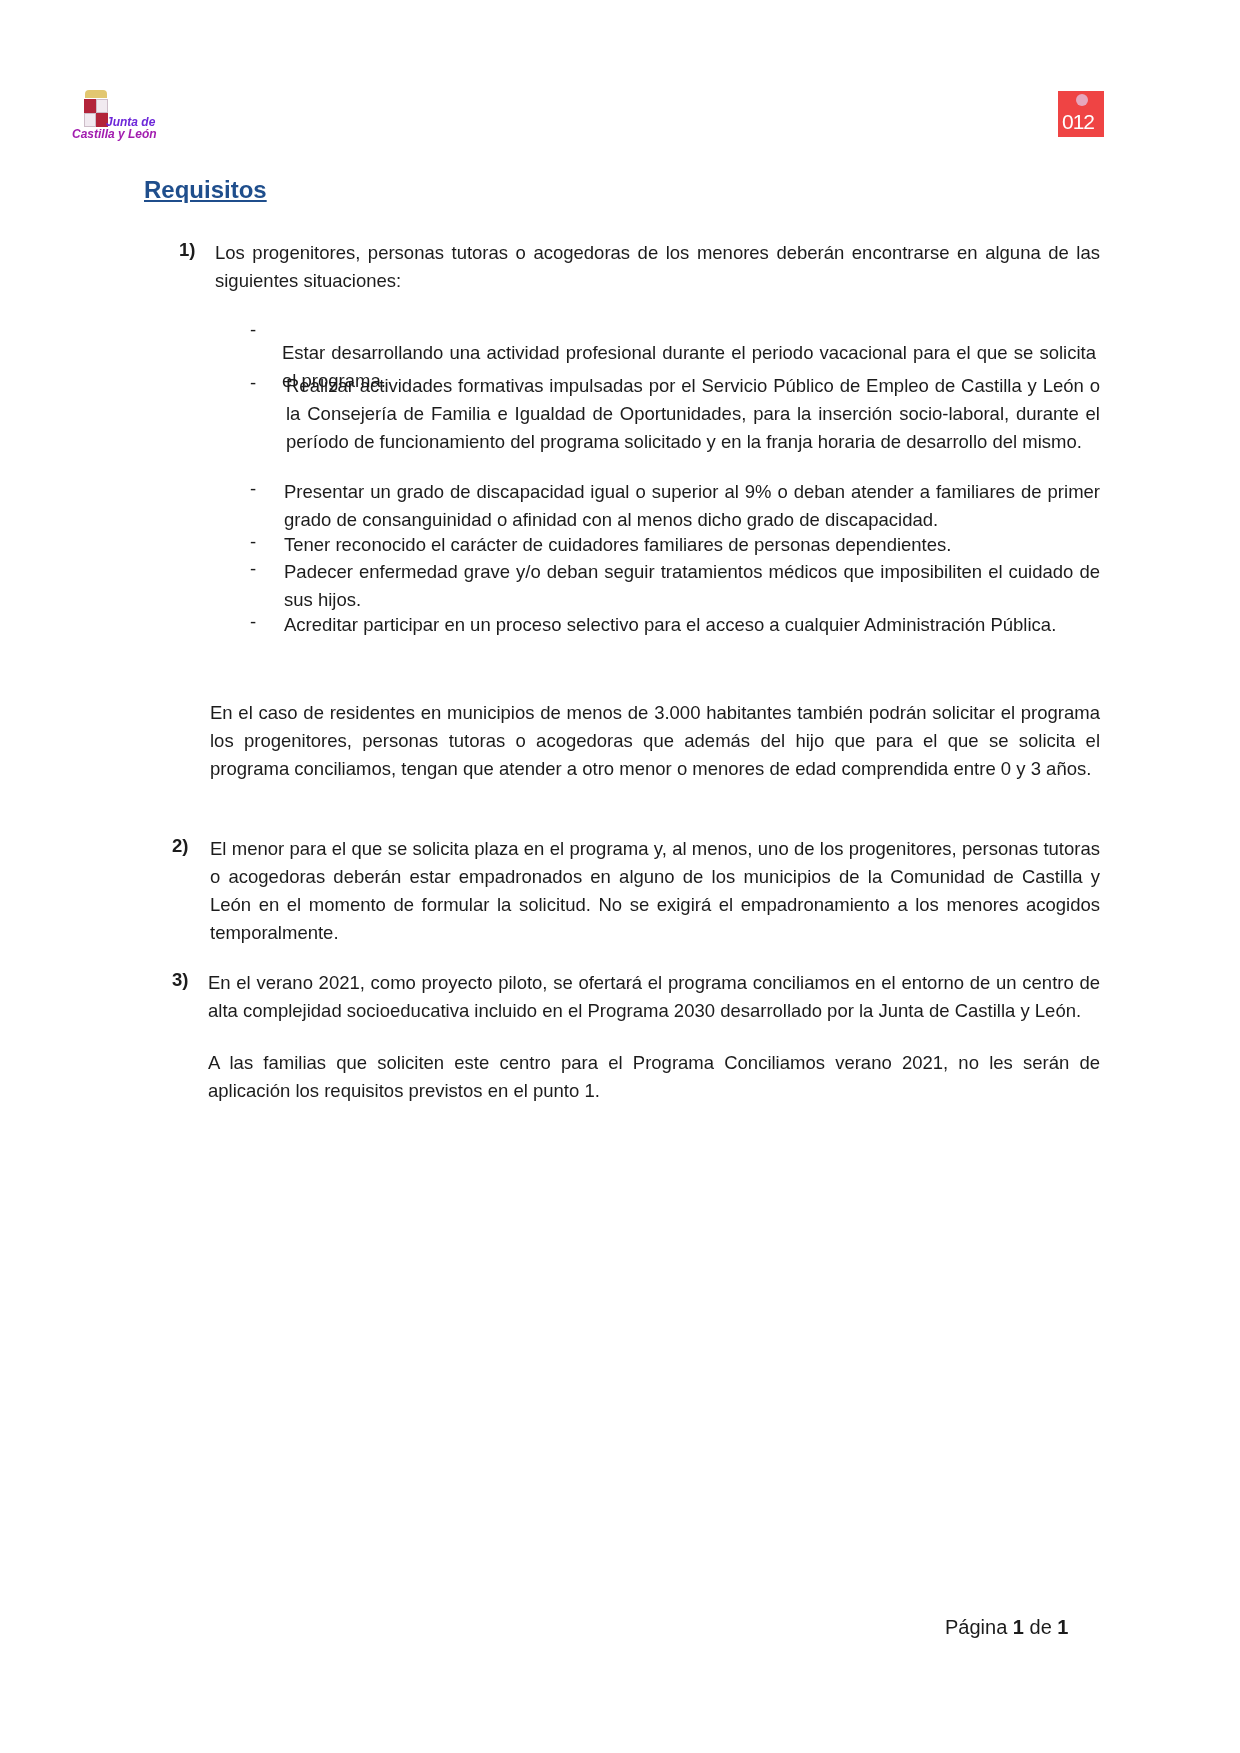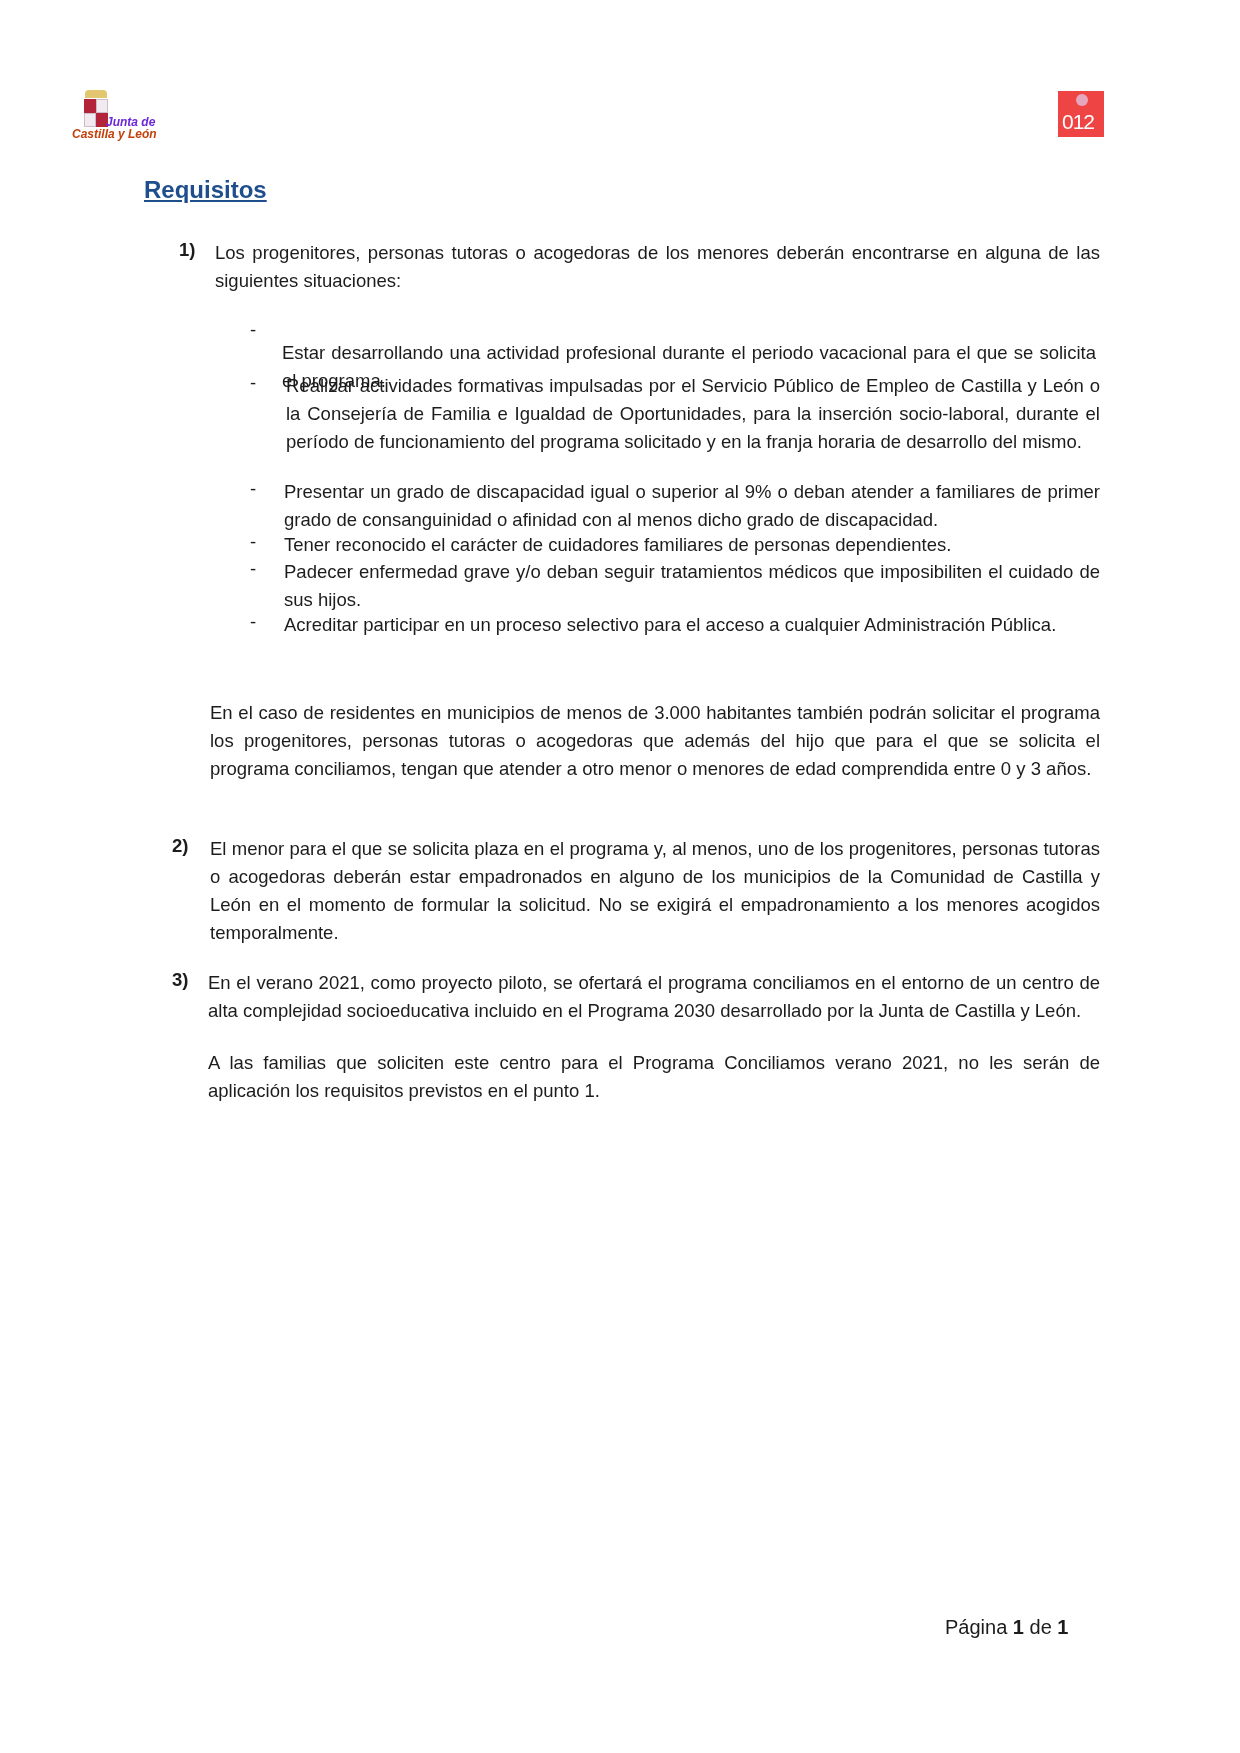--- a/index.html
+++ b/index.html
@@ -7,21 +7,21 @@
          font-family:"Liberation Sans", sans-serif; color:#1c1c1c; }
   .logo-jcyl { position:absolute; left:72px; top:82px; width:110px; height:60px; }
   .shield { position:absolute; left:6px; top:8px; width:24px; height:36px; }
   .crown { position:absolute; left:7px; top:0px; width:22px; height:8px; background:#e2c770; border-radius:4px 4px 0 0; }
   .quarter { position:absolute; width:12px; height:14px; }
   .q1 { left:6px; top:9px; background:#b3243a; }
   .q2 { left:18px; top:9px; background:#f1eaf0; border:1px solid #cdbdc8; box-sizing:border-box; }
   .q3 { left:6px; top:23px; background:#f1eaf0; border:1px solid #cdbdc8; box-sizing:border-box; }
   .q4 { left:18px; top:23px; background:#b3243a; }
   .logo-text1 { position:absolute; left:34px; top:33px; font-size:12px; font-weight:bold; font-style:italic; color:#6d28d9; }
-  .logo-text2 { position:absolute; left:0px; top:45px; font-size:12px; font-weight:bold; font-style:italic; color:#c2410c; white-space:nowrap; }
+  .logo-text2 { position:absolute; left:0px; top:45px; font-size:12px; font-weight:bold; font-style:italic; color:#a21caf; white-space:nowrap; }
   .logo-012 { position:absolute; left:1058px; top:91px; width:46px; height:46px; background:#ef4444; }
   .logo-012 .circ { position:absolute; left:18px; top:3px; width:12px; height:12px; border-radius:50%; background:#e6a7bd; }
   .logo-012 .num { position:absolute; left:4px; top:19px; font-size:21px; color:#fff; letter-spacing:-1px; }
   h1 { position:absolute; left:144px; top:176px; margin:0; font-size:24px; font-weight:bold; color:#1f4e8c;text-decoration:underline; }
   .text { position:absolute; font-size:18.5px; line-height:28px; text-align:justify; }
   .num-label { position:absolute; font-size:18.5px; font-weight:bold; }
   .dash { position:absolute; left:250px; font-size:18.5px; }
   .page-footer { position:absolute; left:945px; top:1616px; font-size:20px; }
   .page-footer b { font-weight:bold; }
 </style>

